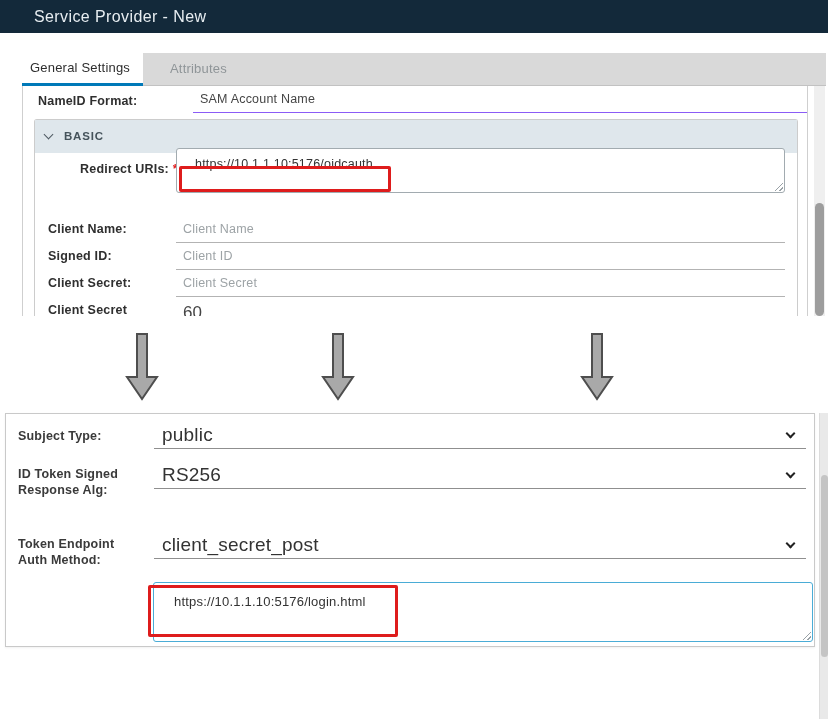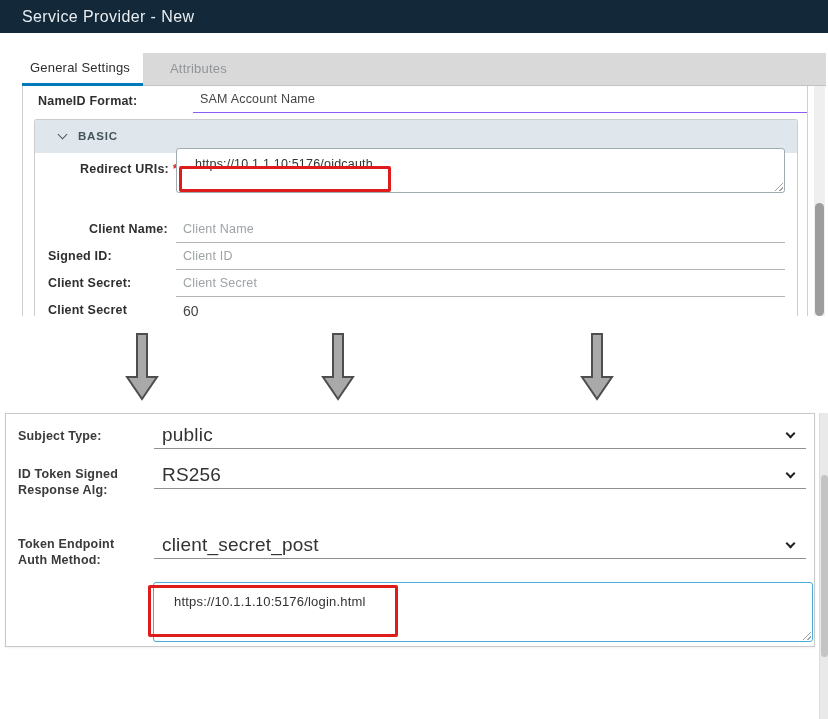--- a/index.html
+++ b/index.html
@@ -4,21 +4,21 @@
 <style>
   * { margin:0; padding:0; box-sizing:border-box; }
   html,body { background:#fff; }
   body { font-family:"Liberation Sans","DejaVu Sans",sans-serif; }
   .stage { position:relative; width:828px; height:719px; background:#fff; overflow:hidden; }
   .abs { position:absolute; }
 
   
   .titlebar { left:0; top:0; width:828px; height:33px; background:#13293a;
               color:#e7edf1; font-size:16px; letter-spacing:.4px;
-              line-height:33px; padding-left:22px; }
+              line-height:33px; padding-left:34px; }
 
   
   .tab-band { left:143px; top:53px; width:683px; height:33px; background:#d9d9d9;
               border-bottom:1px solid #c2c2c2; }
   .tab-active { left:22px; top:53px; width:121px; height:33px; background:#fff;
                 border-bottom:3px solid #0079b8; font-size:13px; color:#2e2e2e;
                 line-height:30px; padding-left:8px; letter-spacing:.2px; cursor:pointer; }
   .tab-inactive { left:170px; top:53px; height:32px; line-height:32px; font-size:13px;
                   color:#8f9598; letter-spacing:.2px; cursor:pointer; }
 
@@ -42,21 +42,21 @@
   .select-line .val { display:block; padding-left:7px; font-size:12.5px; color:#454545;
                       letter-spacing:.2px; line-height:27px; }
   .select-line2 { border-bottom:1px solid #8f8f8f; cursor:pointer; }
   .select-line2 .val { display:block; padding-left:8px; font-size:19px; color:#333;
                        letter-spacing:.2px; line-height:28px; }
 
   
   .basic-box { left:11px; top:33px; width:764px; height:197px; background:#fff;
                border:1px solid #ccc; border-bottom:none; border-radius:3px 3px 0 0; }
   .basic-header { left:0; top:0; width:100%; height:33px; background:#dfe7ec;
-                  line-height:33px; padding-left:24px; cursor:pointer;
+                  line-height:33px; padding-left:10px; cursor:pointer;
                   font-size:11.5px; font-weight:600; letter-spacing:.8px; color:#45535b; }
 
   
   .line-input { border:none; border-bottom:1px solid #b3b3b3; background:transparent;
                 font-family:inherit; font-size:12.5px; color:#444; letter-spacing:.2px;
                 padding:0 0 0 7px; outline:none; height:28px; }
   .line-input::placeholder { color:#9da3a6; opacity:1; }
   .ta-wrap1 { left:141px; top:28px; width:609px; height:45px; }
   .ta-wrap2 { left:147px; top:168px; width:660px; height:60px; }
   .ta { width:100%; height:100%; resize:none; outline:none; font-family:inherit;
@@ -128,31 +128,31 @@
       <span class="abs lbl" style="left:13px; top:42px;padding-left:32px;">
         <span>Redirect URIs:</span>
         <span class="req">*</span>
       </span>
       <div class="abs ta-wrap1">
         <textarea class="ta ta1" spellcheck="false" style="">https://10.1.1.10:5176/oidcauth</textarea>
         <div class="abs grip"></div>
       </div>
       <div class="abs annot" style="left:144px; top:46px; width:212px; height:26px;"></div>
 
-      <span class="abs lbl" style="left:13px; top:102px;margin-left:41px;">Client Name:</span>
+      <span class="abs lbl" style="left:13px; top:102px;">Client Name:</span>
       <input class="abs line-input" style="left: 141px; top: 95px; width: 609px;" placeholder="Client Name">
 
       <span class="abs lbl" style="left:13px; top:129px;">Signed ID:</span>
       <input class="abs line-input" style="left: 141px; top: 122px; width: 609px;" placeholder="Client ID">
 
       <span class="abs lbl" style="left:13px; top:156px;">Client Secret:</span>
       <input class="abs line-input" style="left: 141px; top: 149px; width: 609px;" placeholder="Client Secret">
 
       <span class="abs lbl" style="left:13px; top:183px;">Client Secret</span>
-      <span class="abs" style="left:148px; top:183px; font-size:14px; color:#444;">60</span>
+      <span class="abs" style="left:148px; top:183px; font-size:17px; color:#444;">60</span>
     </div>
   </section>
 
   <div class="abs sb-track sb1">
     <div class="abs sb-thumb1"></div>
   </div>
 
   <svg class="arrow-svg" style="left:124px;" viewBox="0 0 36 70">
     <polygon points="13,2 23,2 23,45 33,45 18,67 3,45 13,45" fill="#a9a9a9" stroke="#4e4e4e" stroke-width="2"></polygon>
   </svg>

